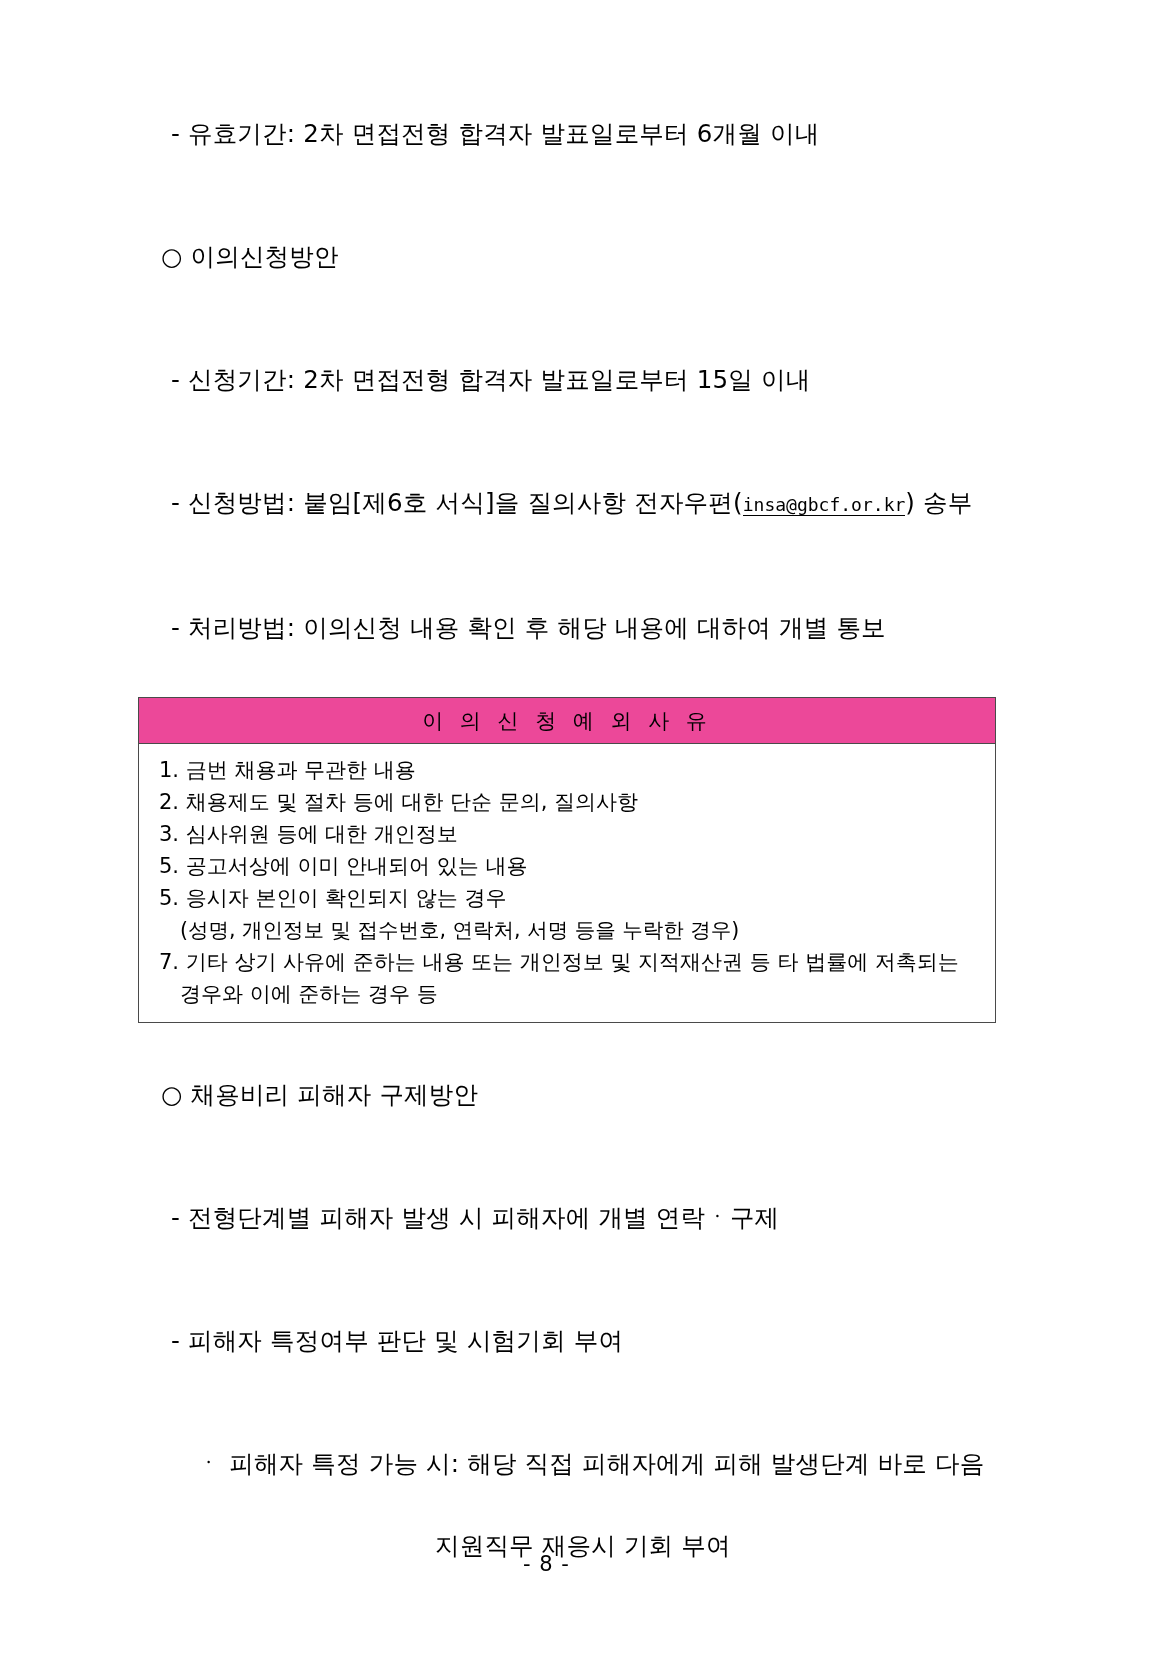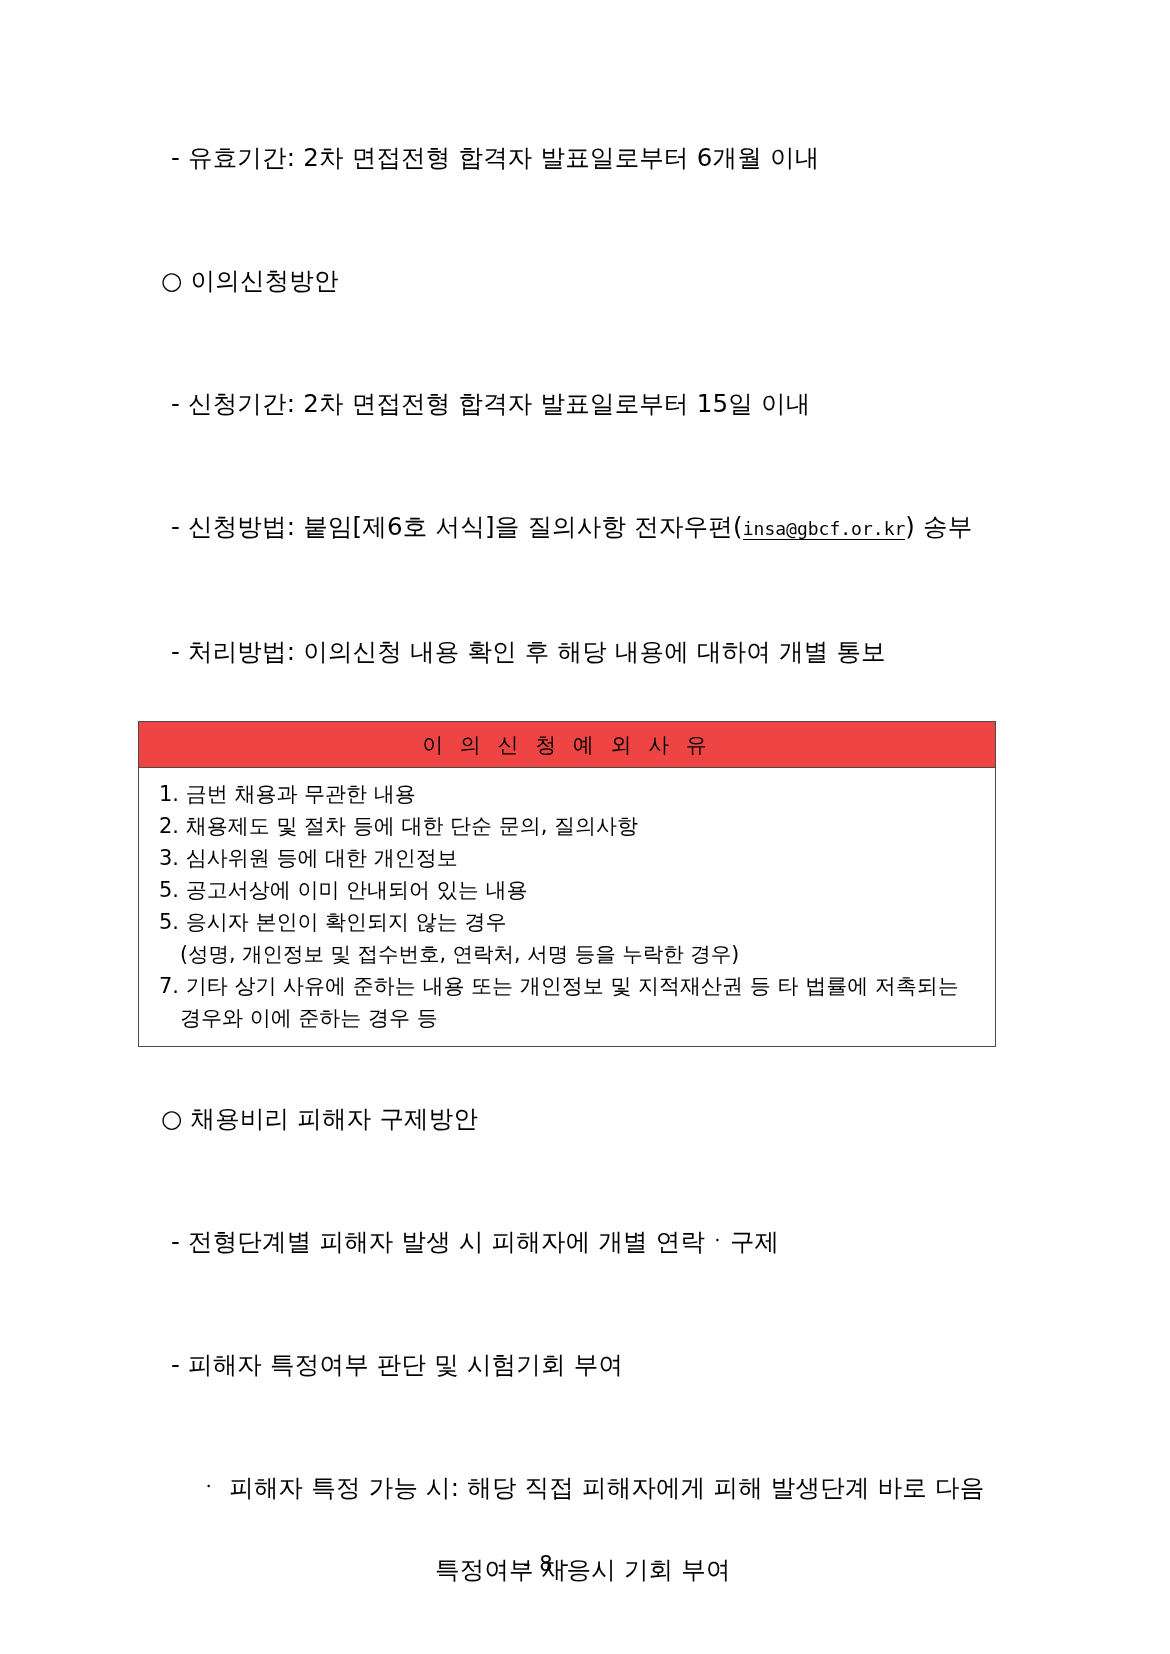--- a/index.html
+++ b/index.html
@@ -12,21 +12,21 @@
     height: 1654px;
     font-family: "DejaVu Sans", "Liberation Sans", sans-serif;
     color: #000000;
     position: relative;
   }
   .page {
     position: relative;
     width: 1093px;
     height: 1654px;
     box-sizing: border-box;
-    padding: 96px 105px 0 105px;
+    padding: 72px 105px 0 105px;
   }
   .line {
     font-size: 24.5px;
     line-height: 41px;
     white-space: pre;
     letter-spacing: 0.2px;
   }
   .dash { margin-left: 18px; }
   .circ { margin-left: 8px; }
   .mid  { margin-left: 40px; text-align: center; }
@@ -39,21 +39,21 @@
   }
 
   
   .exc-table {
     margin: 8px 0 0 33px;
     width: 858px;
     border: 1.5px solid #4a4a4a;
     box-sizing: border-box;
   }
   .exc-head {
-    background: #ef4444;
+    background: #ec4899;
     border-bottom: 1.5px solid #4a4a4a;
     text-align: center;
     font-size: 21px;
     letter-spacing: 5px;
     padding: 9px 0 8px 0;
     font-weight: 500;
   }
   .exc-body {
     padding: 10px 0 12px 0;
   }
@@ -129,21 +129,21 @@
     </div>
     <div class="line dash">
       <span>- </span><span>전형단계별 피해자 발생 시 피해자에 개별 연락ㆍ구제</span>
     </div>
     <div class="line dash">
       <span>- </span><span>피해자 특정여부 판단 및 시험기회 부여</span>
     </div>
     <div class="line mid">
       <span>ㆍ </span><span>피해자 특정 가능 시: 해당 직접 피해자에게 피해 발생단계 바로 다음</span>
     </div>
-    <div class="line" style="margin-left:330px;">특정여부 재응시 기회 부여</div>
+    <div class="line" style="margin-left:330px;">지원직무 재응시 기회 부여</div>
     <div class="line mid">
       
     </div>
 
   </div>
 
   <div class="footer">- 8 -</div>
 
 </div>
 

